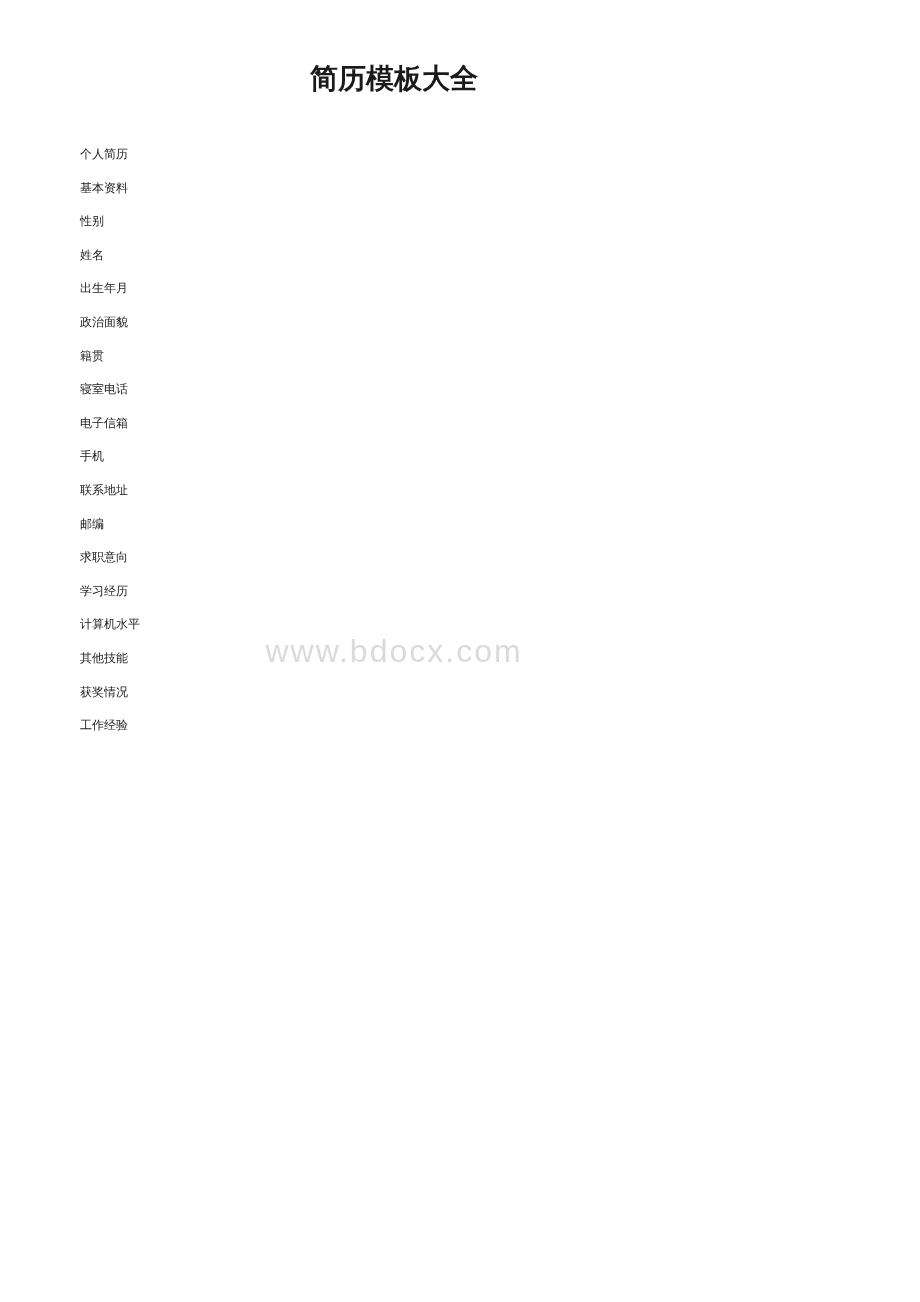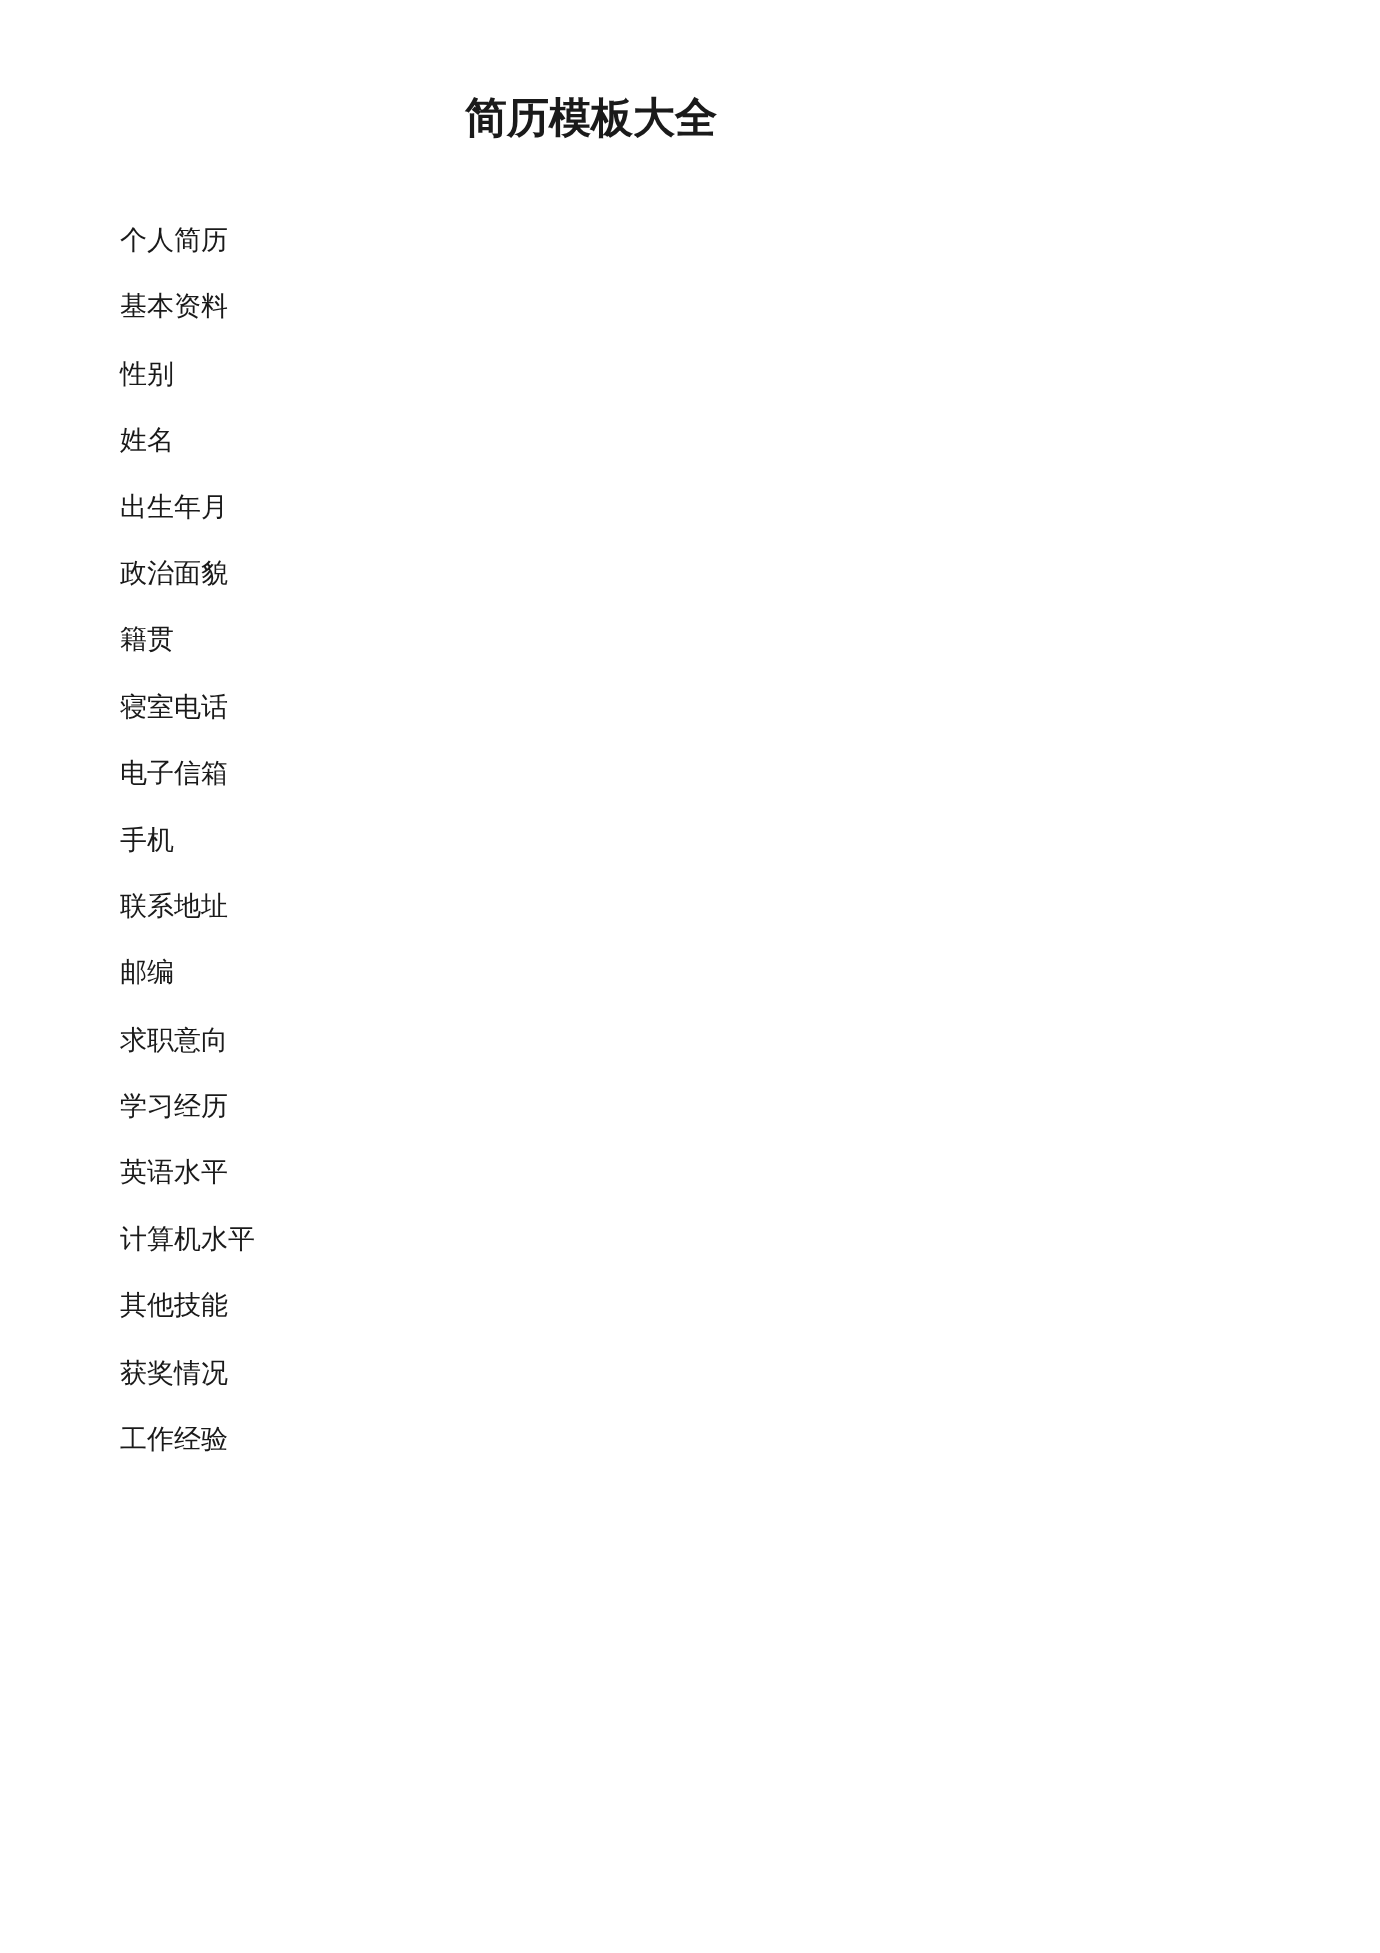--- a/index.html
+++ b/index.html
@@ -34,21 +34,21 @@
       font-family: "SimSun", "宋体", serif;
     }
 
     .content-list {
       list-style: none;
       padding: 0;
       margin: 0;
     }
 
     .content-list li {
-      font-size: 18px;
+      font-size: 12px;
       color: #1a1a1a;
       padding: 6px 0;
       font-family: "SimSun", "宋体", serif;
       line-height: 1.8;
     }
 
     .watermark {
       position: absolute;
       top: 50%;
       left: 50%;
@@ -76,20 +76,20 @@
       <li>出生年月</li>
       <li>政治面貌</li>
       <li>籍贯</li>
       <li>寝室电话</li>
       <li>电子信箱</li>
       <li>手机</li>
       <li>联系地址</li>
       <li>邮编</li>
       <li>求职意向</li>
       <li>学习经历</li>
-      <li>英语水平</li>
       <li>计算机水平</li>
       <li>其他技能</li>
       <li>获奖情况</li>
       <li>工作经验</li>
     </ul>
 
+  <div class="watermark">www.bdocx.com</div>
 </div>
 
 </body></html>

